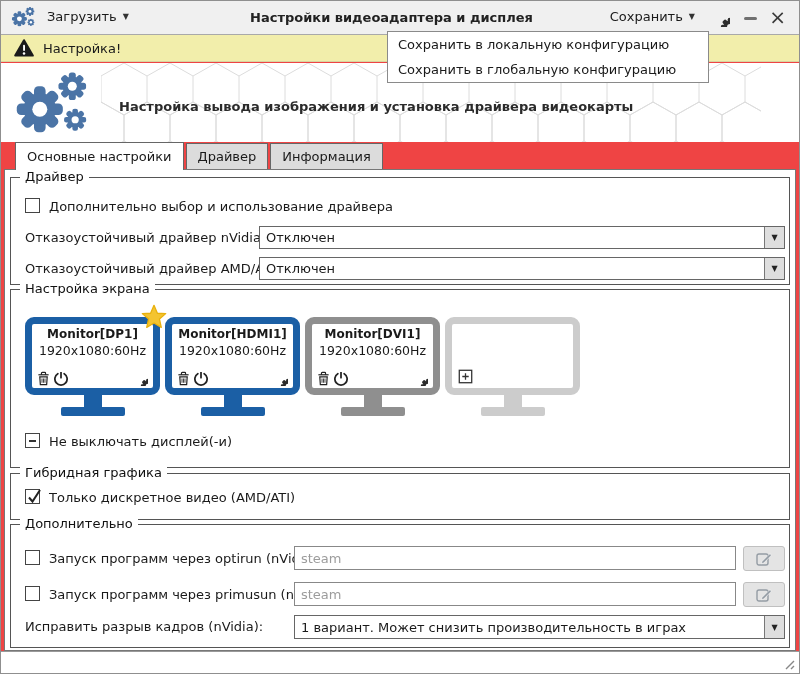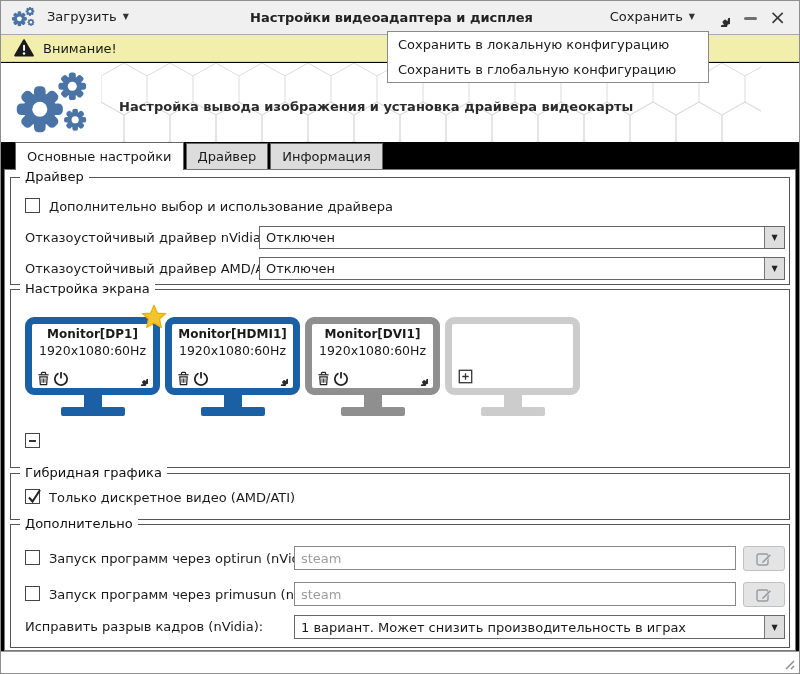--- a/index.html
+++ b/index.html
@@ -1,17 +1,17 @@
 <!DOCTYPE html>
 <html style="--accent: #4b74a6; --monitor_blue: #1b5fa5; --monitor_gray: #8f8f8f; --monitor_empty: #cccccc; --warning_bg: #f2eeab; --star_gold: #f4c431; --titlebar_bg: #f0f0f0;"><head>
 <meta charset="utf-8">
 <style>
   html,body{margin:0;padding:0;background:#fff;}
   .window{position:relative;width:800px;height:674px;box-sizing:border-box;border:1px solid #8f8f8f;
-          font-family:"DejaVu Sans",sans-serif;font-size:13px;color:#1a1a1a;background:#000000;overflow:hidden;}
+          font-family:"DejaVu Sans",sans-serif;font-size:13px;color:#1a1a1a;background:#ef4444;overflow:hidden;}
   svg{display:block;}
   .hole{fill:var(--hole,#fff);}
 
   
   .titlebar{position:absolute;left:0;top:0;right:0;height:33px;background:var(--titlebar_bg,#f0f0f0);
             border-bottom:1px solid #a9a9a9;}
   .appicon{position:absolute;left:10px;top:5px;color:var(--accent,#4b74a6);}
   .tb-btn{position:absolute;top:8px;display:flex;align-items:center;gap:6px;cursor:default;}
   .btn-load{left:46px;}
   .btn-save{right:104px;}
@@ -136,21 +136,21 @@
     <div class="btn-min"></div>
     <div class="btn-close">×</div>
   </div>
 
   <div class="warnbar">
     <svg width="20" height="18" viewBox="0 0 20 18">
       <path d="M10,1.2 L18.8,16.6 H1.2 Z" fill="#1b1b1b" stroke="#1b1b1b" stroke-width="2" stroke-linejoin="round"></path>
       <rect x="9.1" y="5.8" width="1.9" height="6.2" rx="0.9" fill="#fff"></rect>
       <circle cx="10" cy="14.6" r="1.25" fill="#fff"></circle>
     </svg>
-    <span>Внимание!</span>
+    <span>Настройка!</span>
   </div>
 
   <div class="header">
     <svg class="hexbg" width="660" height="79">
       <defs>
         <pattern id="hexp" width="46" height="78" patternUnits="userSpaceOnUse">
           <g fill="none" stroke="#dcdcdc" stroke-width="1">
             <polygon points="23,0 46,13 46,39 23,52 0,39 0,13"></polygon>
             <polygon points="46,39 69,52 69,78 46,91 23,78 23,52"></polygon>
             <polygon points="0,39 23,52 23,78 0,91 -23,78 -23,52"></polygon>
@@ -292,20 +292,21 @@
             </svg>
           </div>
           <div class="mneck"></div>
           <div class="mbase"></div>
         </div>
       </div>
 
       <span class="cb" style="left:14px;top:143px;">
           <span class="dash"></span>
         </span>
+      <span class="lbl" style="left:38px;top:144px;">Не выключать дисплей(-и)</span>
     </div>
 
     <div class="group g3">
       <span class="glabel">Гибридная графика</span>
       <span class="cb" style="left:14px;top:15px;">
         <svg width="13" height="13" viewBox="0 0 13 13">
           <path d="M2,6.5 L5.5,10.5 L13,-1" stroke="#222" stroke-width="2" fill="none"></path>
         </svg>
       </span>
       <span class="lbl" style="left:38px;top:16px;">Только дискретное видео (AMD/ATI)</span>

